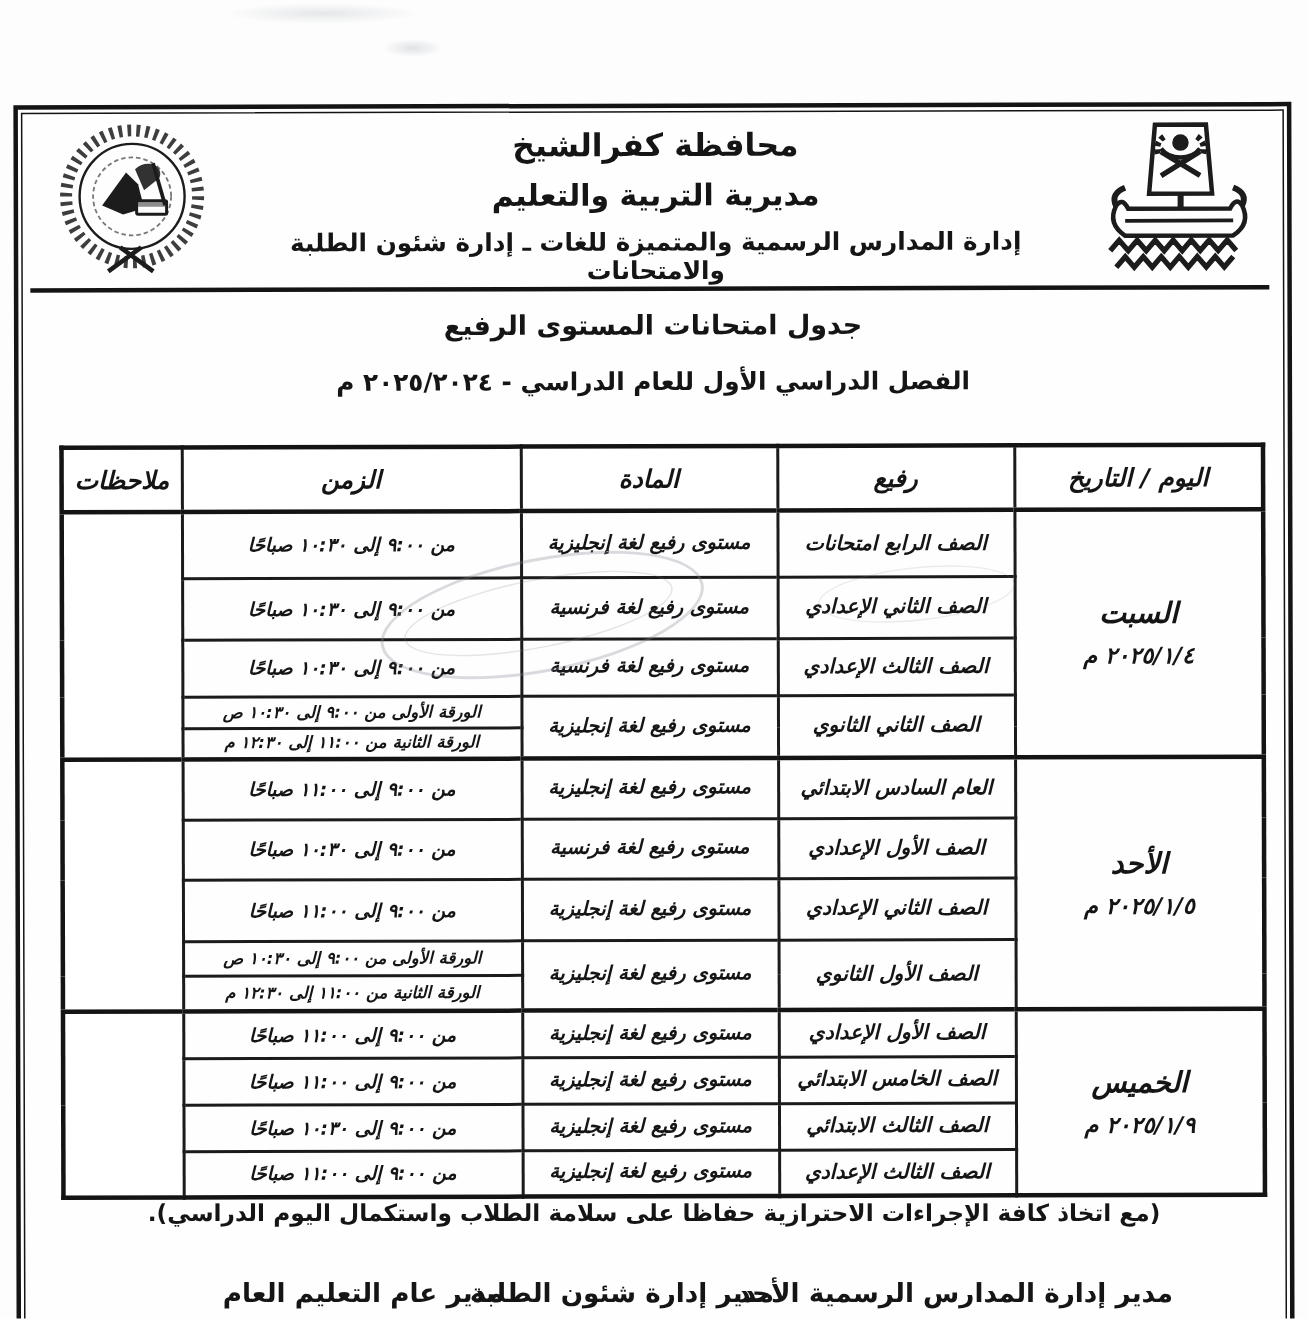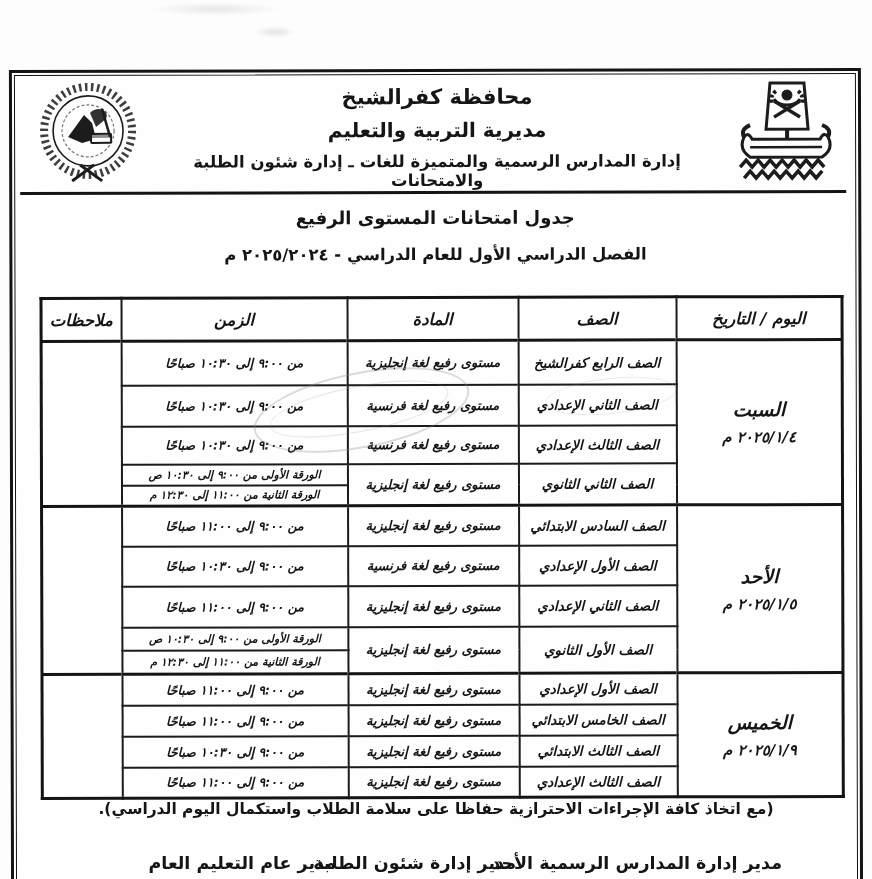--- a/index.html
+++ b/index.html
@@ -140,32 +140,32 @@
       <colgroup>
         <col class="c-day">
           <col class="c-grade">
           <col class="c-subj">
           <col class="c-time">
           <col class="c-notes">
       </colgroup>
       <tbody>
           <tr class="thead">
         <th>اليوم / التاريخ</th>
-        <th>الصف</th>
+        <th>رفيع</th>
         <th>المادة</th>
         <th>الزمن</th>
         <th>ملاحظات</th>
       </tr>
 
       <tr style="height:44px;">
         <td class="daycell" rowspan="5">
           <div class="dname">السبت</div>
           <div>٢٠٢٥/١/٤ م</div>
         </td>
-        <td class="grade">الصف الرابع كفرالشيخ</td>
+        <td class="grade">الصف الرابع امتحانات</td>
         <td class="subj">مستوى رفيع لغة إنجليزية</td>
         <td class="time">من ٩:٠٠ إلى ١٠:٣٠ صباحًا</td>
         <td class="notes" rowspan="5"></td>
       </tr>
       <tr style="height:41px;">
         <td class="grade">الصف الثاني الإعدادي</td>
         <td class="subj">مستوى رفيع لغة فرنسية</td>
         <td class="time">من ٩:٠٠ إلى ١٠:٣٠ صباحًا</td>
       </tr>
       <tr style="height:38px;">
@@ -180,21 +180,21 @@
       </tr>
       <tr style="height:21px;">
         <td class="time paper">الورقة الثانية من ١١:٠٠ إلى ١٢:٣٠ م</td>
       </tr>
 
       <tr class="blockstart" style="height:40px;">
         <td class="daycell" rowspan="5">
           <div class="dname">الأحد</div>
           <div>٢٠٢٥/١/٥ م</div>
         </td>
-        <td class="grade">الصف السادس الابتدائي</td>
+        <td class="grade">العام السادس الابتدائي</td>
         <td class="subj">مستوى رفيع لغة إنجليزية</td>
         <td class="time">من ٩:٠٠ إلى ١١:٠٠ صباحًا</td>
         <td class="notes" rowspan="5"></td>
       </tr>
       <tr style="height:40px;">
         <td class="grade">الصف الأول الإعدادي</td>
         <td class="subj">مستوى رفيع لغة فرنسية</td>
         <td class="time">من ٩:٠٠ إلى ١٠:٣٠ صباحًا</td>
       </tr>
       <tr style="height:41px;">

